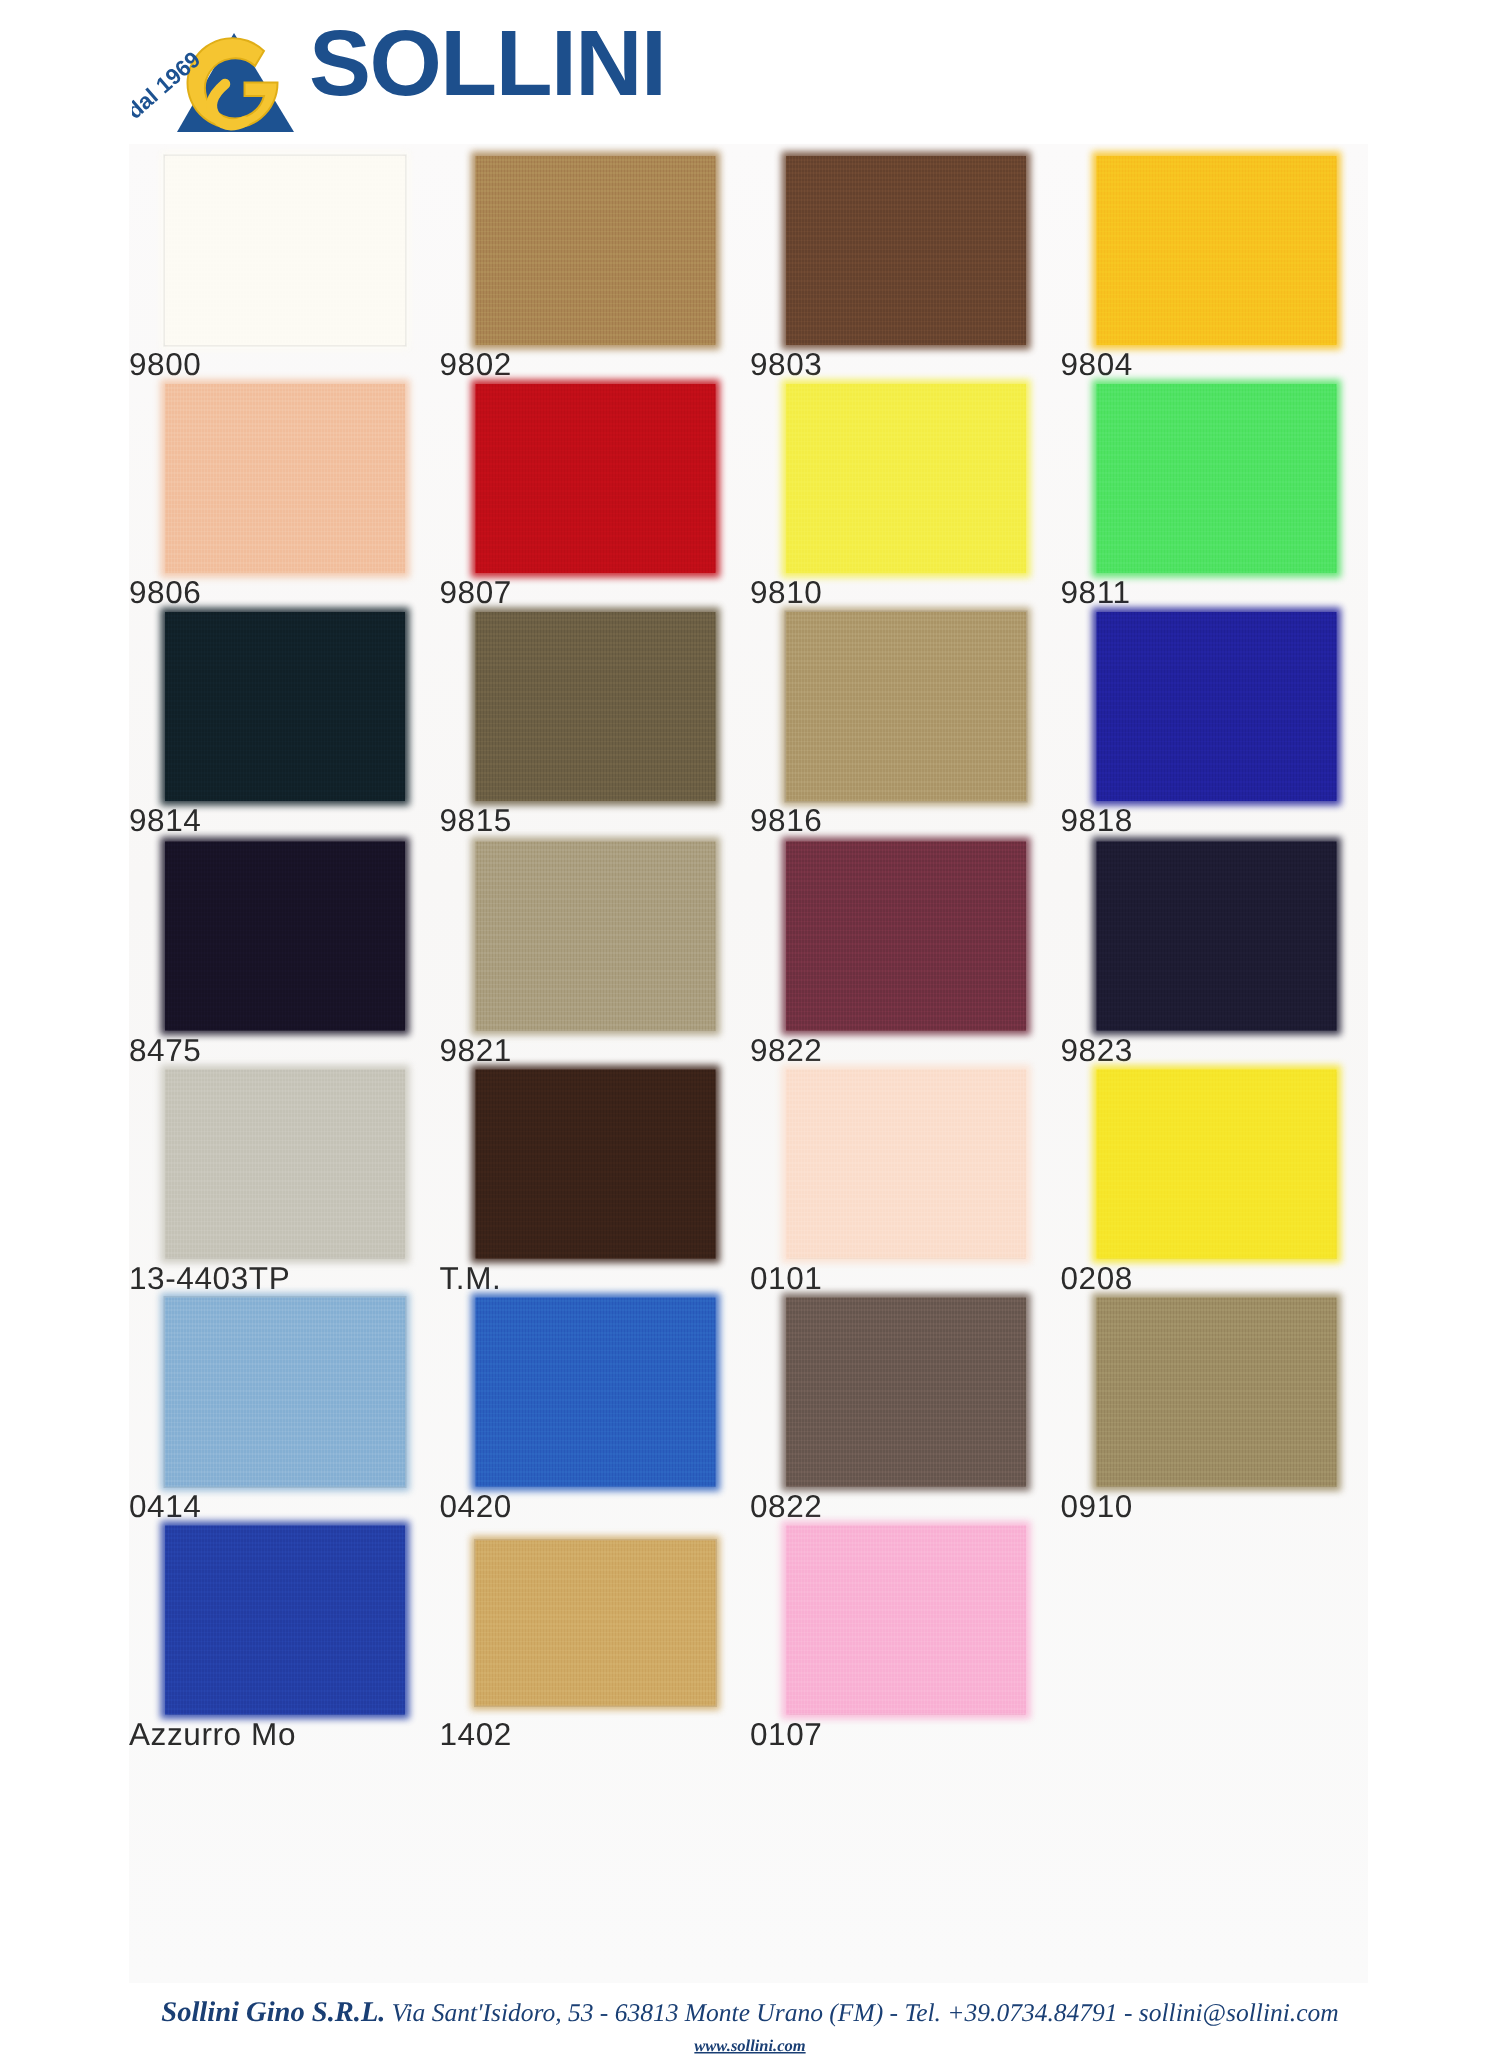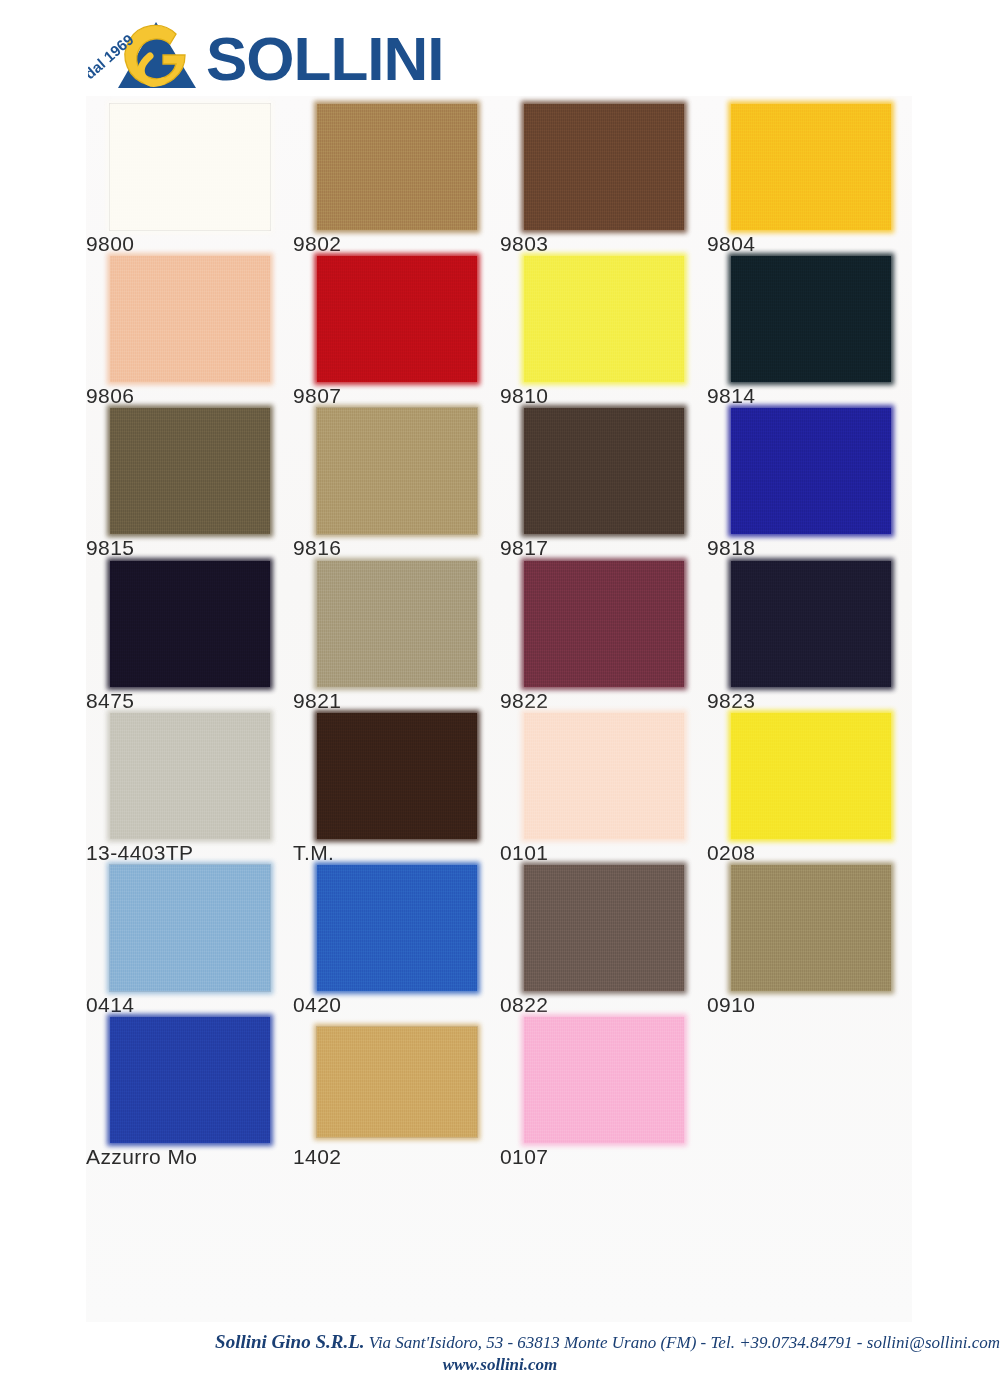--- a/index.html
+++ b/index.html
@@ -9,21 +9,21 @@
     background:#ffffff;
     font-family:"Liberation Sans","DejaVu Sans",sans-serif;
     position:relative;overflow:hidden;
   }
 
   
   .header{position:absolute;left:0;top:0;width:1000px;height:98px;}
   .logo-wrap{position:absolute;left:88px;top:8px;width:380px;height:86px;}
   .logo-mark{position:absolute;left:0;top:2px;width:120px;height:84px;}
   .logo-word{
-    position:absolute;left:118px;top:20px;
+    position:absolute;left:118px;top:4px;
     font-size:62px;line-height:62px;font-weight:bold;
     color:#1d4f8c;letter-spacing:-1px;
     font-family:"Liberation Sans","DejaVu Sans",sans-serif;
   }
 
   
   .sheet{
     position:absolute;left:86px;top:96px;width:826px;height:1226px;
     background:linear-gradient(180deg,#fbfafa 0%,#f8f7f6 40%,#fafafa 100%);
   }
@@ -67,23 +67,23 @@
     font-family:"Liberation Sans","DejaVu Sans",sans-serif;
     letter-spacing:.4px;
   }
 
   
   .footer{
     position:absolute;left:0;top:1330px;width:1000px;
     text-align:center;color:#1a3f74;
     font-family:"Liberation Serif","DejaVu Serif",serif;
   }
-  .footer-line1{font-size:17px;line-height:23px;font-style:italic;text-align:right;}
+  .footer-line1{font-size:17px;line-height:23px;font-style:italic;}
   .footer-line1 b{font-size:19px;font-weight:bold;}
-  .footer-line2{font-size:17px;line-height:22px;font-style:italic;font-weight:bold;}
+  .footer-line2{font-size:11px;line-height:22px;font-style:italic;font-weight:bold;text-decoration:underline;}
 </style>
 </head>
 <body>
 
 <div class="header">
   <div class="logo-wrap">
 
     <div class="logo-mark">
       <svg viewBox="0 0 120 84" width="120" height="84" aria-hidden="true">
         <polygon points="30,78 108,78 68,12" fill="#1d5291"></polygon>
@@ -122,34 +122,34 @@
     </div>
     <div class="cell">
       <div class="swatch" style="background: rgb(192, 13, 23);"></div>
       <div class="label">9807</div>
     </div>
     <div class="cell">
       <div class="swatch" style="background: rgb(244, 239, 74);"></div>
       <div class="label">9810</div>
     </div>
     <div class="cell">
+      <div class="swatch" style="background: rgb(78, 226, 98);"></div>
+      <div class="label">9811</div>
+    </div>
+    <div class="cell">
       <div class="swatch" style="background: rgb(17, 34, 42);"></div>
       <div class="label">9814</div>
     </div>
     <div class="cell">
       <div class="swatch" style="background: rgb(107, 94, 67);"></div>
       <div class="label">9815</div>
     </div>
     <div class="cell">
       <div class="swatch outline" style="background: rgb(176, 155, 110);"></div>
       <div class="label">9816</div>
-    </div>
-    <div class="cell">
-      <div class="swatch" style="background: rgb(75, 59, 49);"></div>
-      <div class="label">9817</div>
     </div>
     <div class="cell">
       <div class="swatch" style="background: rgb(33, 33, 156);"></div>
       <div class="label">9818</div>
     </div>
     <div class="cell">
       <div class="swatch" style="background: rgb(24, 19, 39);"></div>
       <div class="label">8475</div>
     </div>
     <div class="cell">

